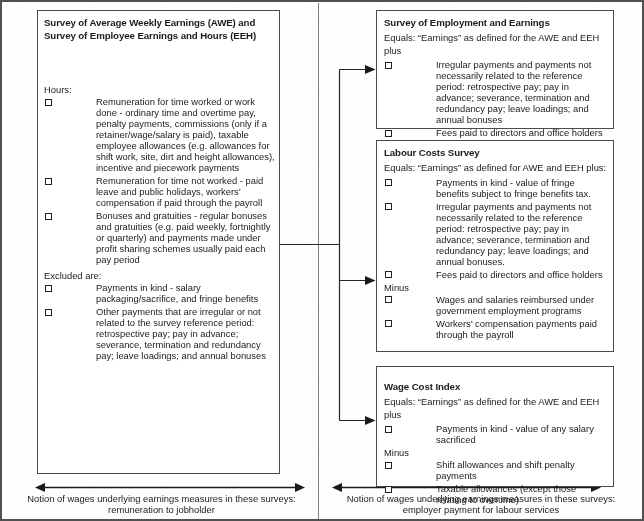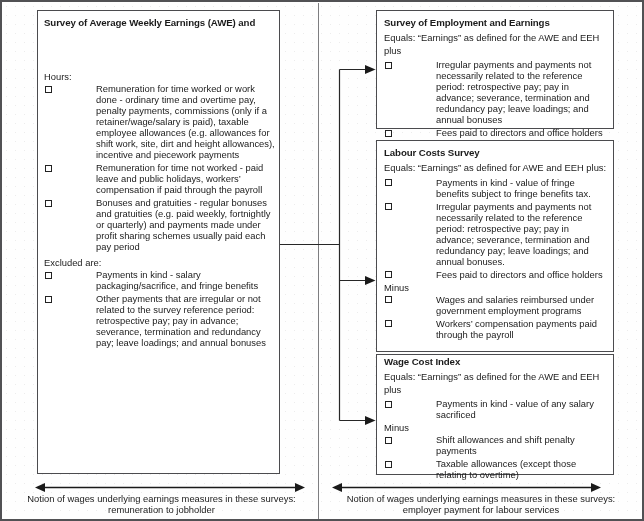--- a/index.html
+++ b/index.html
@@ -14,21 +14,21 @@
     overflow:hidden;
   }
   #connector-layer { position:absolute; left:0; top:0; z-index:0; }
   .box {
     position:absolute; box-sizing:border-box; z-index:1;
     background:#ffffff; border:1.4px solid #4b4b4e;
   }
   #left-box  { left:35px;  top:8px;   width:243px; height:464px; padding:5px 4px 4px 6px; }
   #emp-box   { left:374px; top:8px;   width:238px; height:119px; padding:5px 5px 4px 7px; }
   #lab-box   { left:374px; top:138px; width:238px; height:212px; padding:5px 5px 4px 7px; }
-  #wci-box   { left:374px; top:352px; width:238px; height:121px; padding:0 5px 4px 7px; }
+  #wci-box   { left:374px; top:364px; width:238px; height:121px; padding:13px 5px 4px 7px; }
 
   .box-title { font-weight:bold; font-size:9.7px; line-height:13px; letter-spacing:-0.1px; }
   .title-line { display:block; white-space:nowrap; }
   .body-label { font-size:9.4px; line-height:11px; margin:2px 0 1px 0; }
   .intro { font-size:9.4px; line-height:12.5px; margin:3px 0 2px 0; }
   .bullet { display:flex; font-size:9.4px; line-height:11px; margin:0 0 2px 0;gap:40px; }
   .sq {
     flex:none; width:5px; height:5px; border:1px solid #222;
     margin:2.5px 4px 0 1px; background:#fff;
   }
@@ -70,20 +70,21 @@
       <polygon points="43,481 33,485.5 43,490"></polygon>
       <polygon points="293,481 303,485.5 293,490"></polygon>
       <polygon points="340,481 330,485.5 340,490"></polygon>
       <polygon points="589,481 599,485.5 589,490"></polygon>
     </g>
   </svg>
 
   <div class="box" id="left-box">
     <div class="box-title">
       <span class="title-line">Survey of Average Weekly Earnings (AWE) and</span>
+      <span class="title-line">Survey of Employee Earnings and Hours (EEH)</span>
     </div>
     <div class="body-label mt-big">Hours:</div>
     <div class="bullet">
       <span class="sq"></span>
       <span class="bt">Remuneration for time worked or work done - ordinary time and overtime pay, penalty payments, commissions (only if a retainer/wage/salary is paid), taxable employee allowances (e.g. allowances for shift work, site, dirt and height allowances), incentive and piecework payments</span>
     </div>
     <div class="bullet">
       <span class="sq"></span>
       <span class="bt">Remuneration for time not worked - paid leave and public holidays, workers’ compensation if paid through the payroll</span>
     </div>

